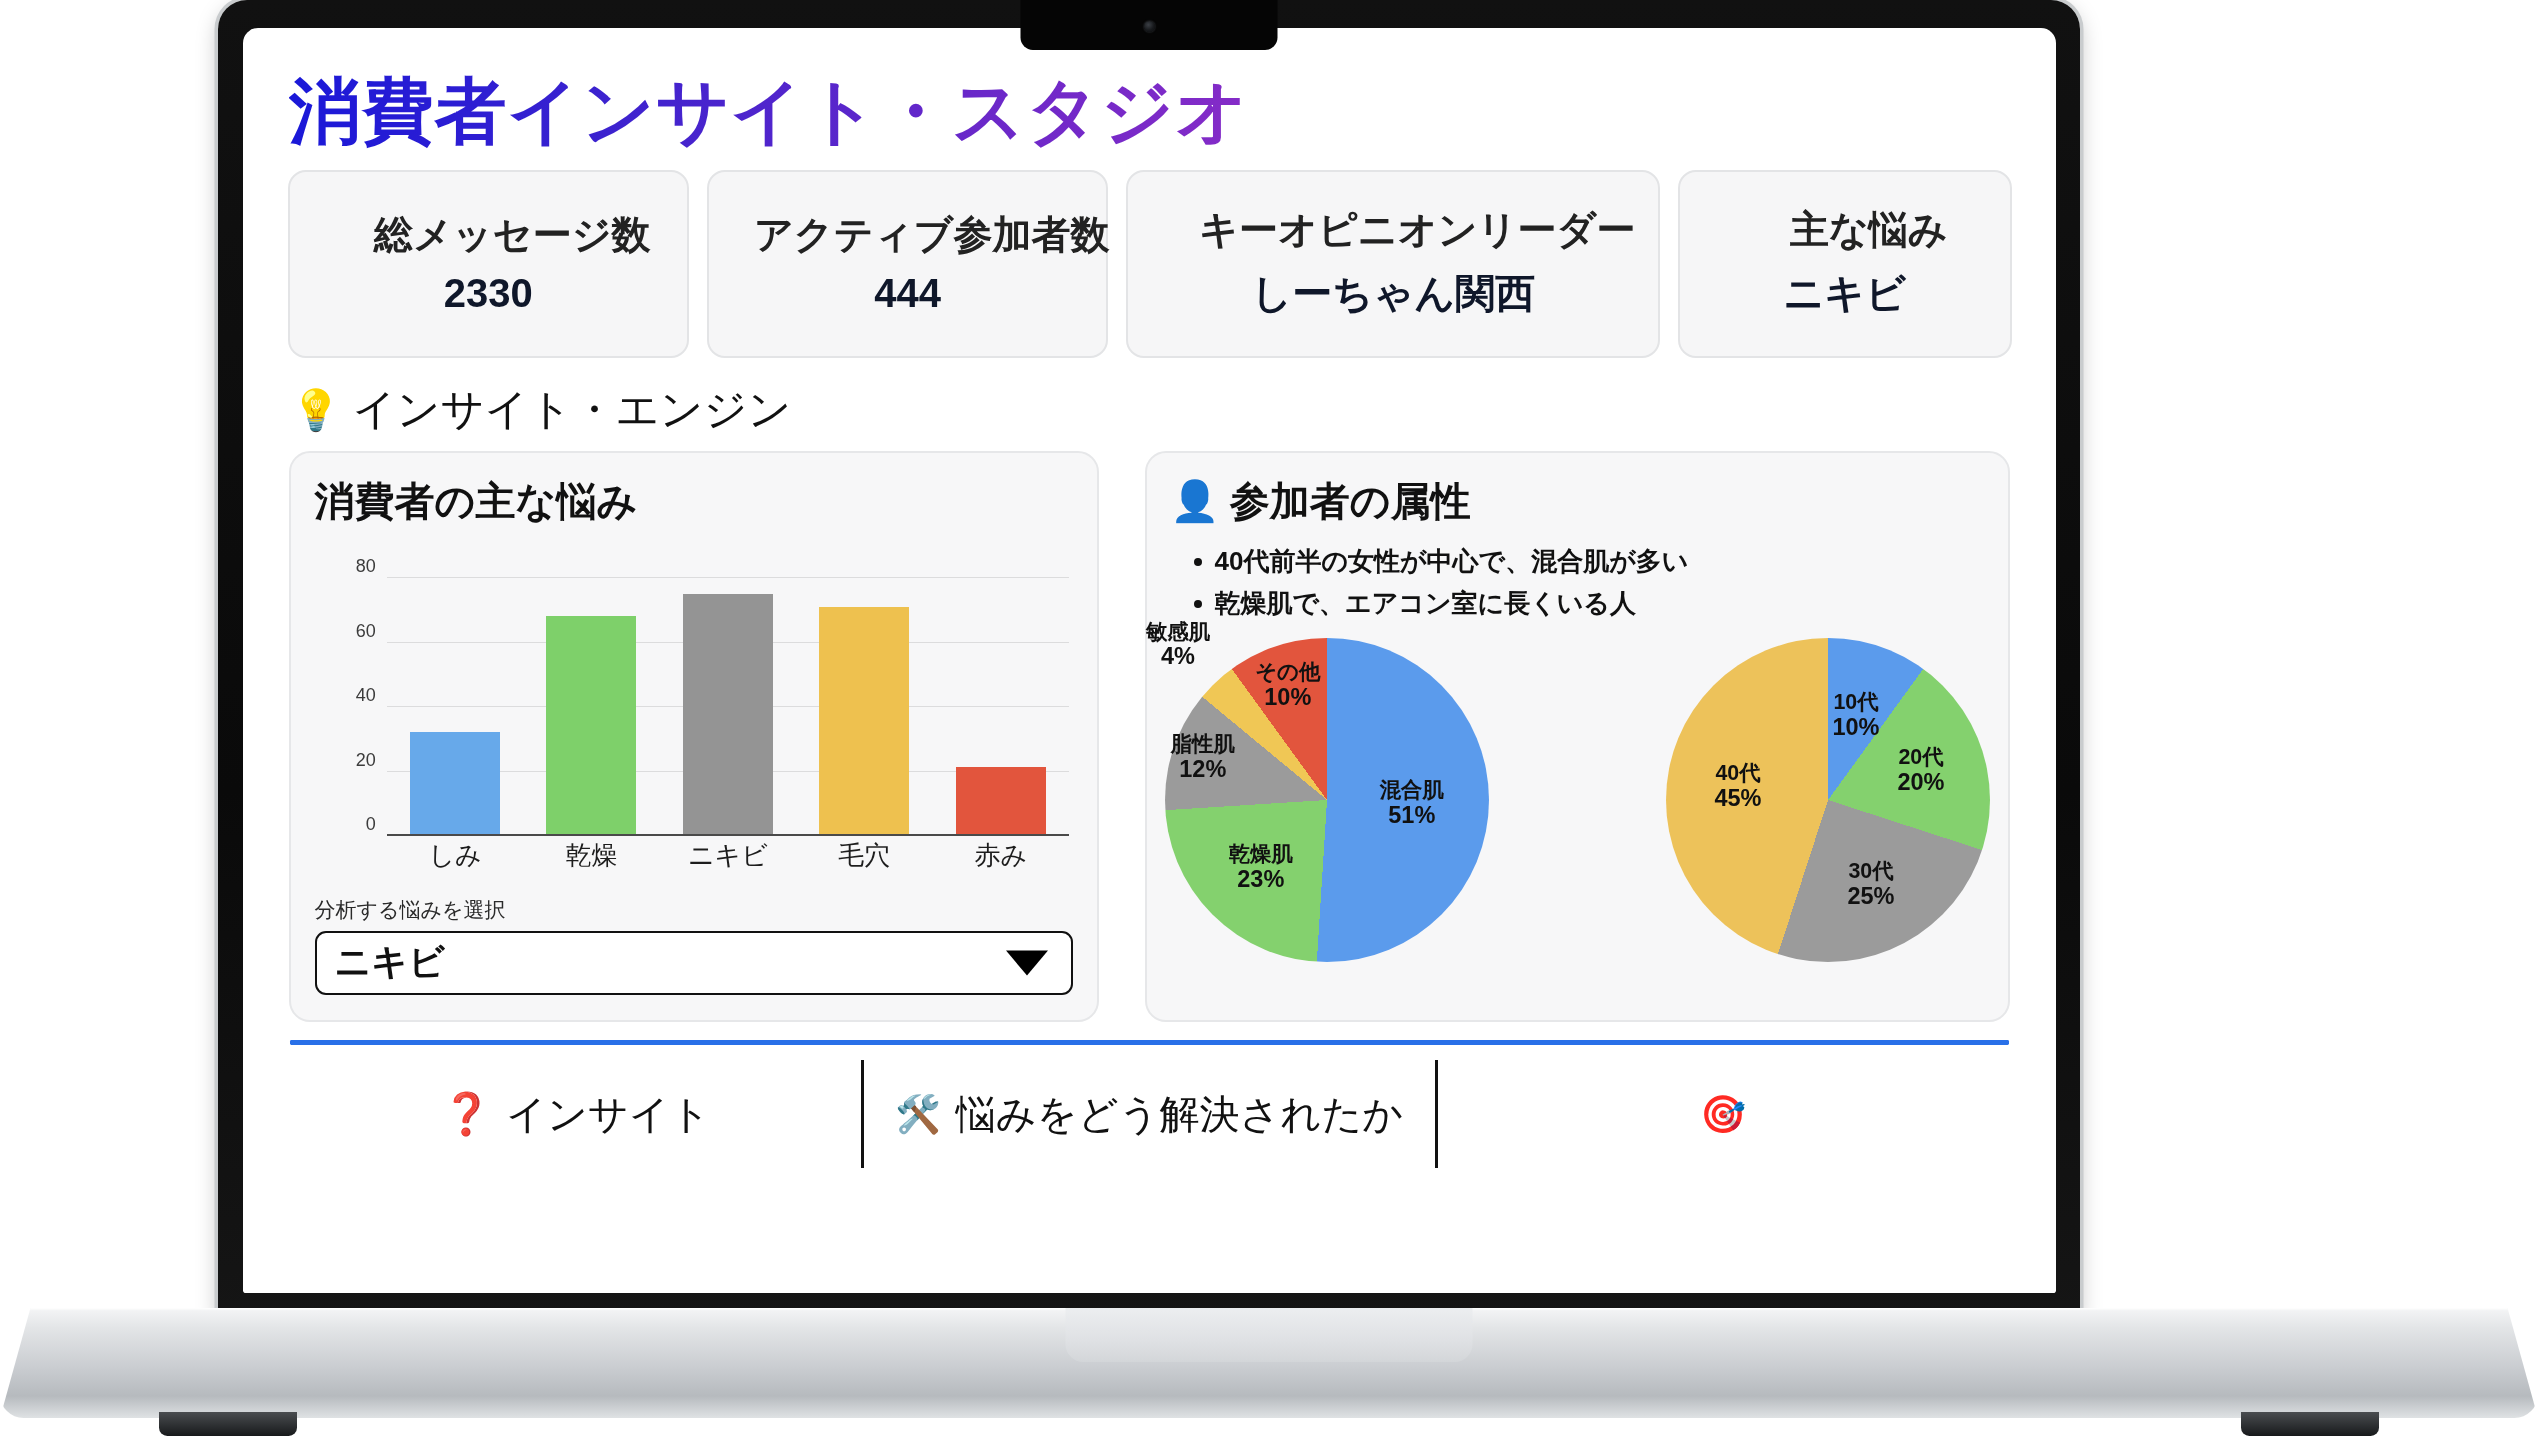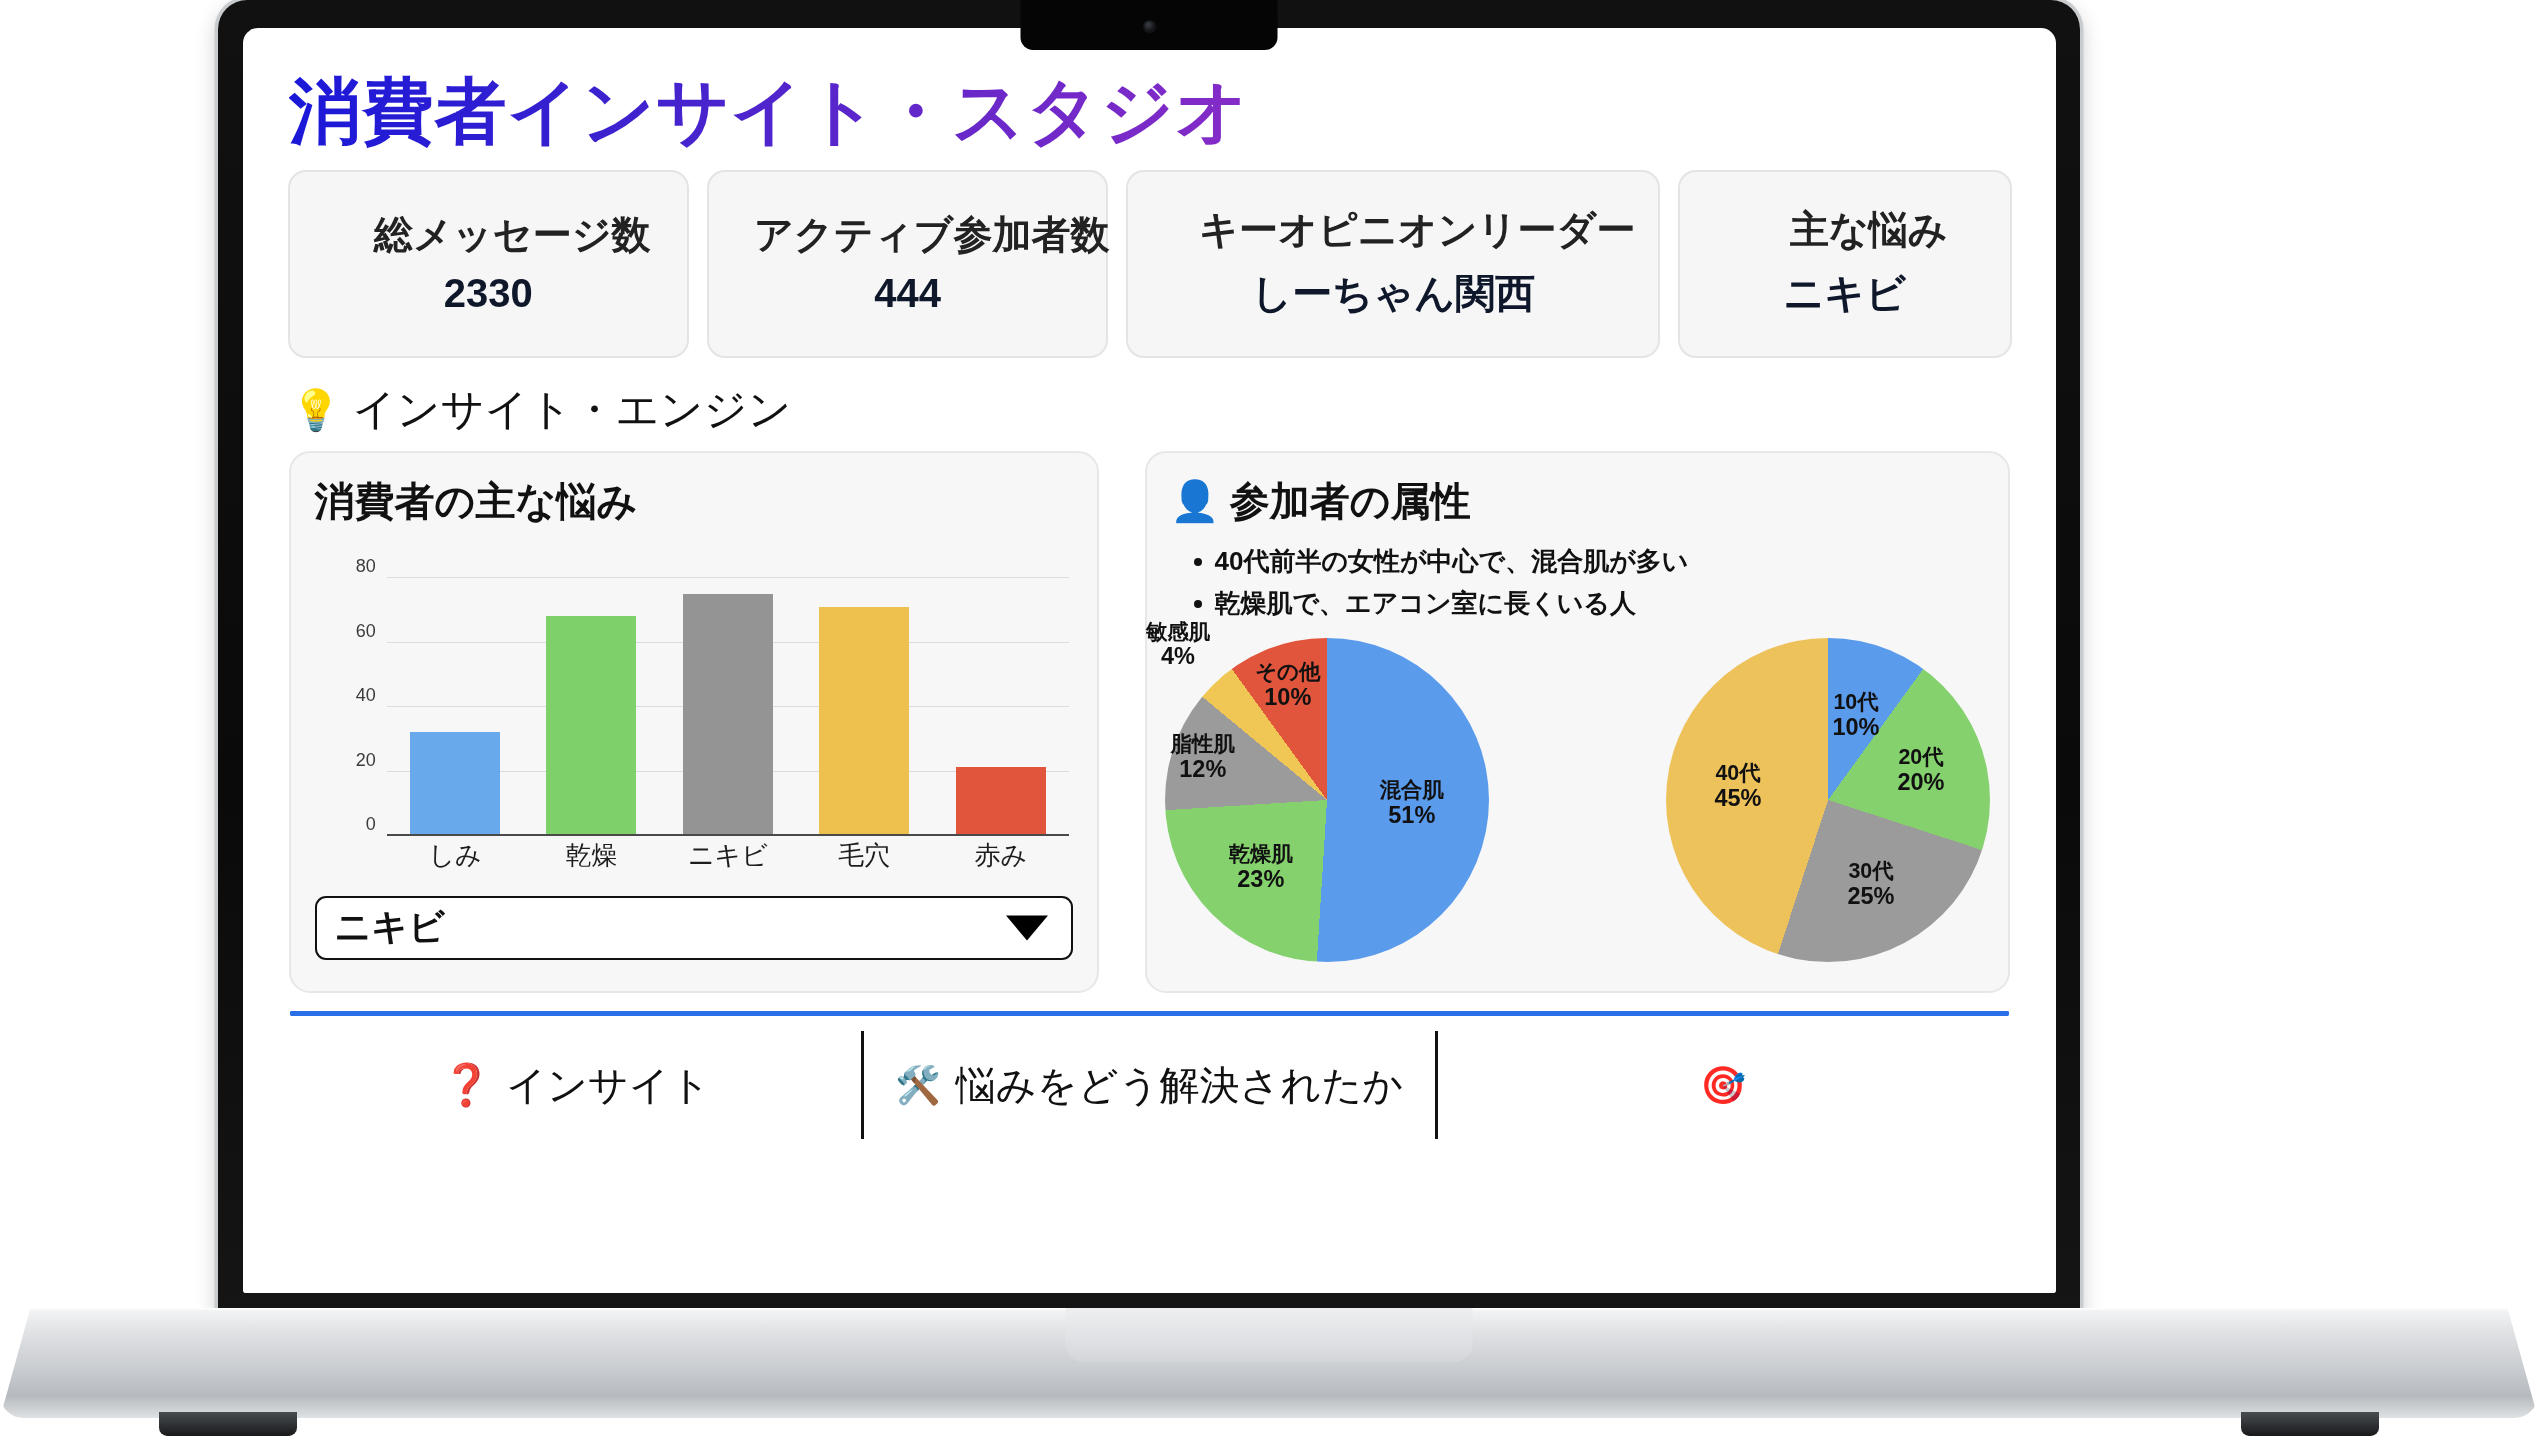--- a/index.html
+++ b/index.html
@@ -253,20 +253,21 @@
               <div class="bc-xlabels" id="bc-xlabels">
                   <div class="bc-xlabel">しみ</div>
                   <div class="bc-xlabel">乾燥</div>
                   <div class="bc-xlabel">ニキビ</div>
                   <div class="bc-xlabel">毛穴</div>
                   <div class="bc-xlabel">赤み</div>
                 </div>
             </div>
 
             <div class="select-block">
+              <div class="select-label">分析する悩みを選択</div>
               <div class="select-box">
                 <span class="select-value">ニキビ</span>
                 <span class="caret"></span>
               </div>
             </div>
           </div>
 
           <div class="panel right">
             <div class="panel-title with-icon">
               <span class="emoji">👤</span>

